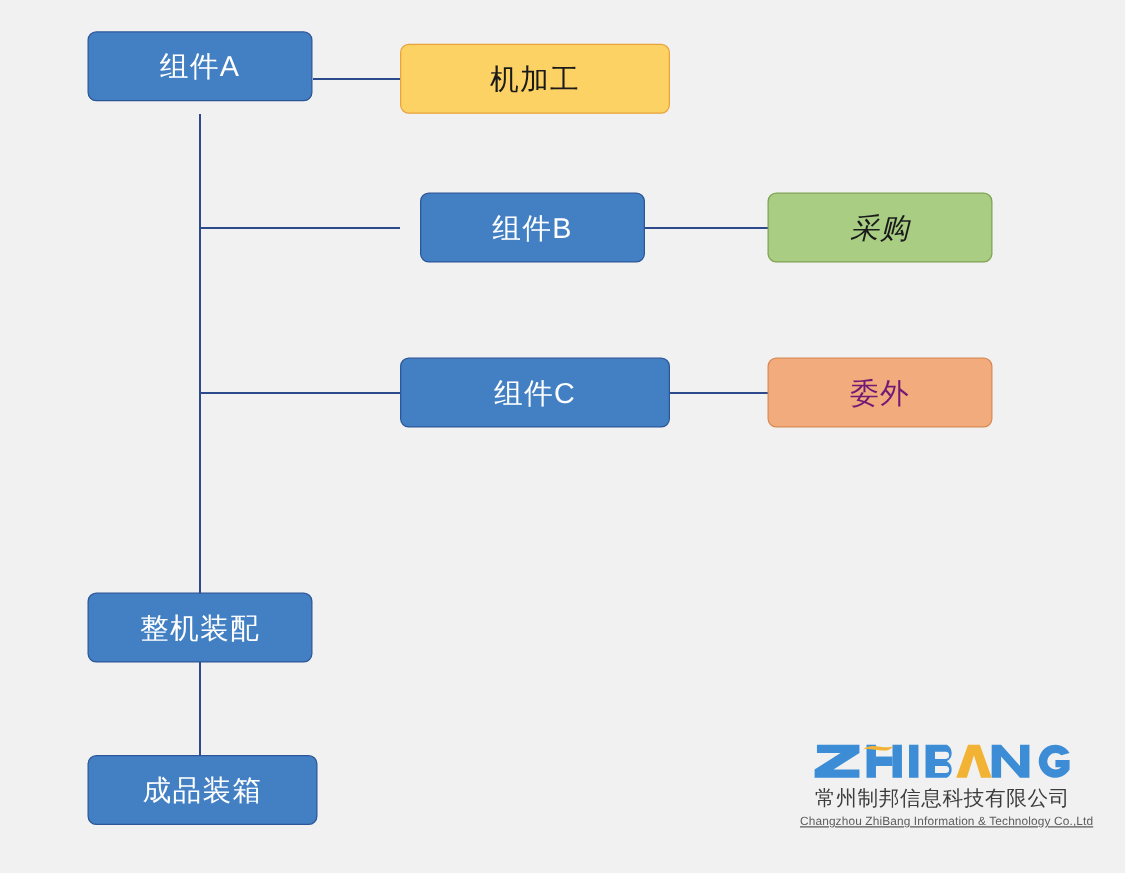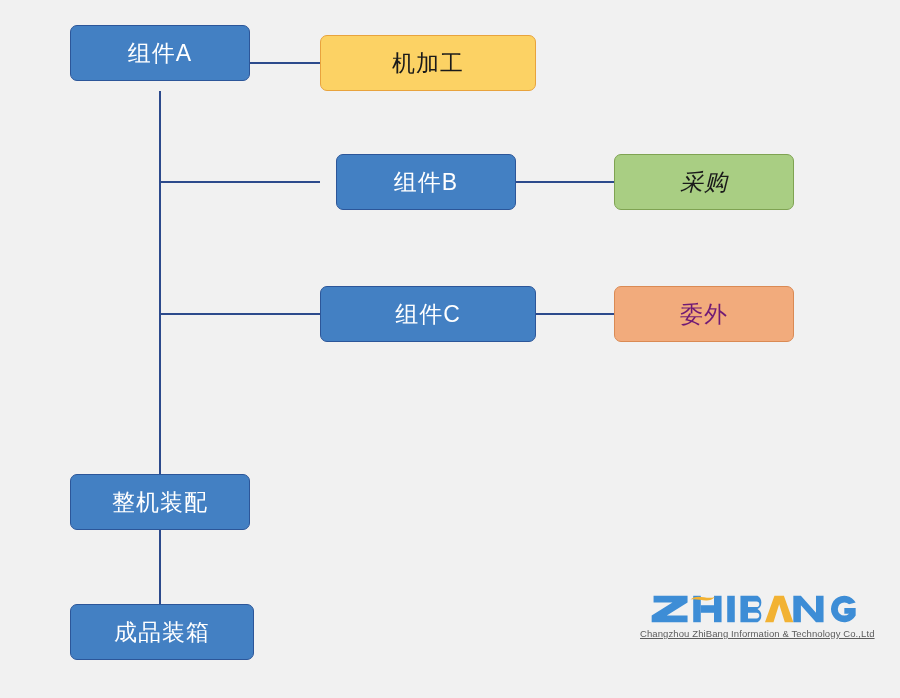--- a/index.html
+++ b/index.html
@@ -163,16 +163,17 @@
 
         <path d="M222,11 a14,14 0 1 0 0,14 l0,-8 l-12,0 l0,6 l5,0 a7,7 0 1 1 0,-10 z"></path>
       </g>
       <g fill="#f2b233">
 
         <path d="M47,8 c8,-7 18,1 26,-3 c-6,8 -18,1 -26,3 z"></path>
 
         <polygon points="136,4 146,4 156,32 147,32 141,13 135,32 126,32"></polygon>
       </g>
     </svg>
+    <div id="company-name-cn">常州制邦信息科技有限公司</div>
     <div id="company-name-en">Changzhou ZhiBang Information &amp; Technology Co.,Ltd</div>
   </div>
 
 </div>
 
 </body></html>

